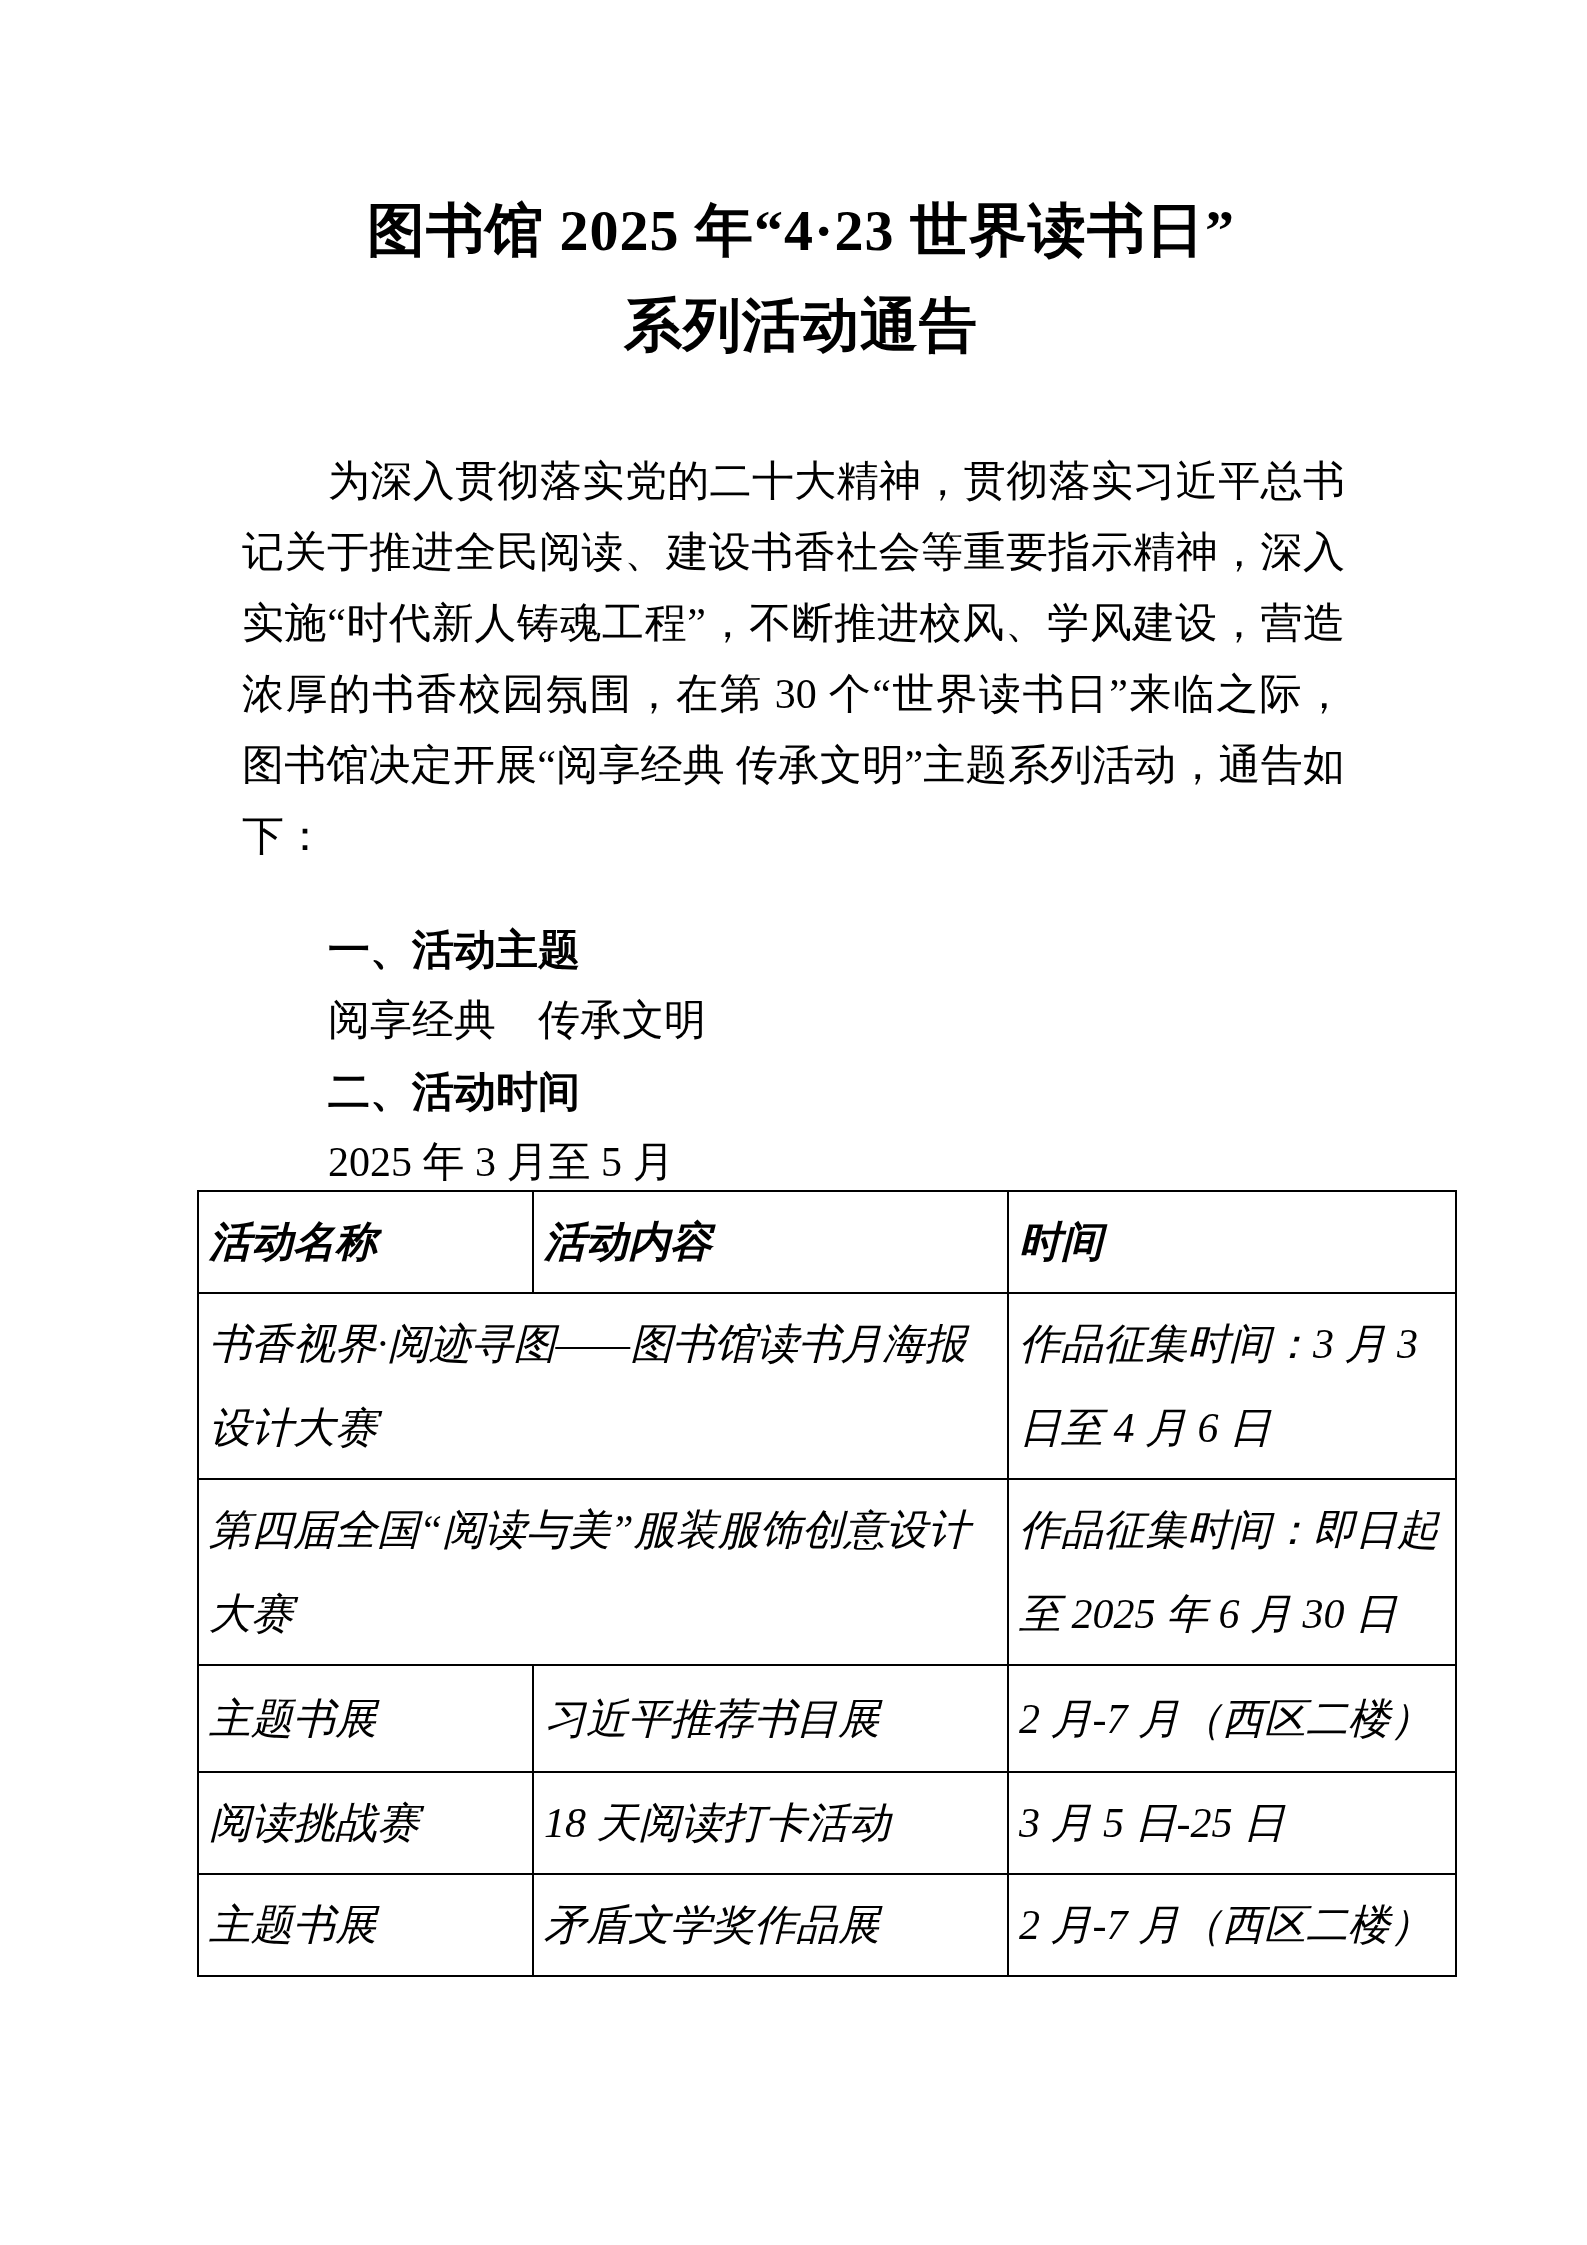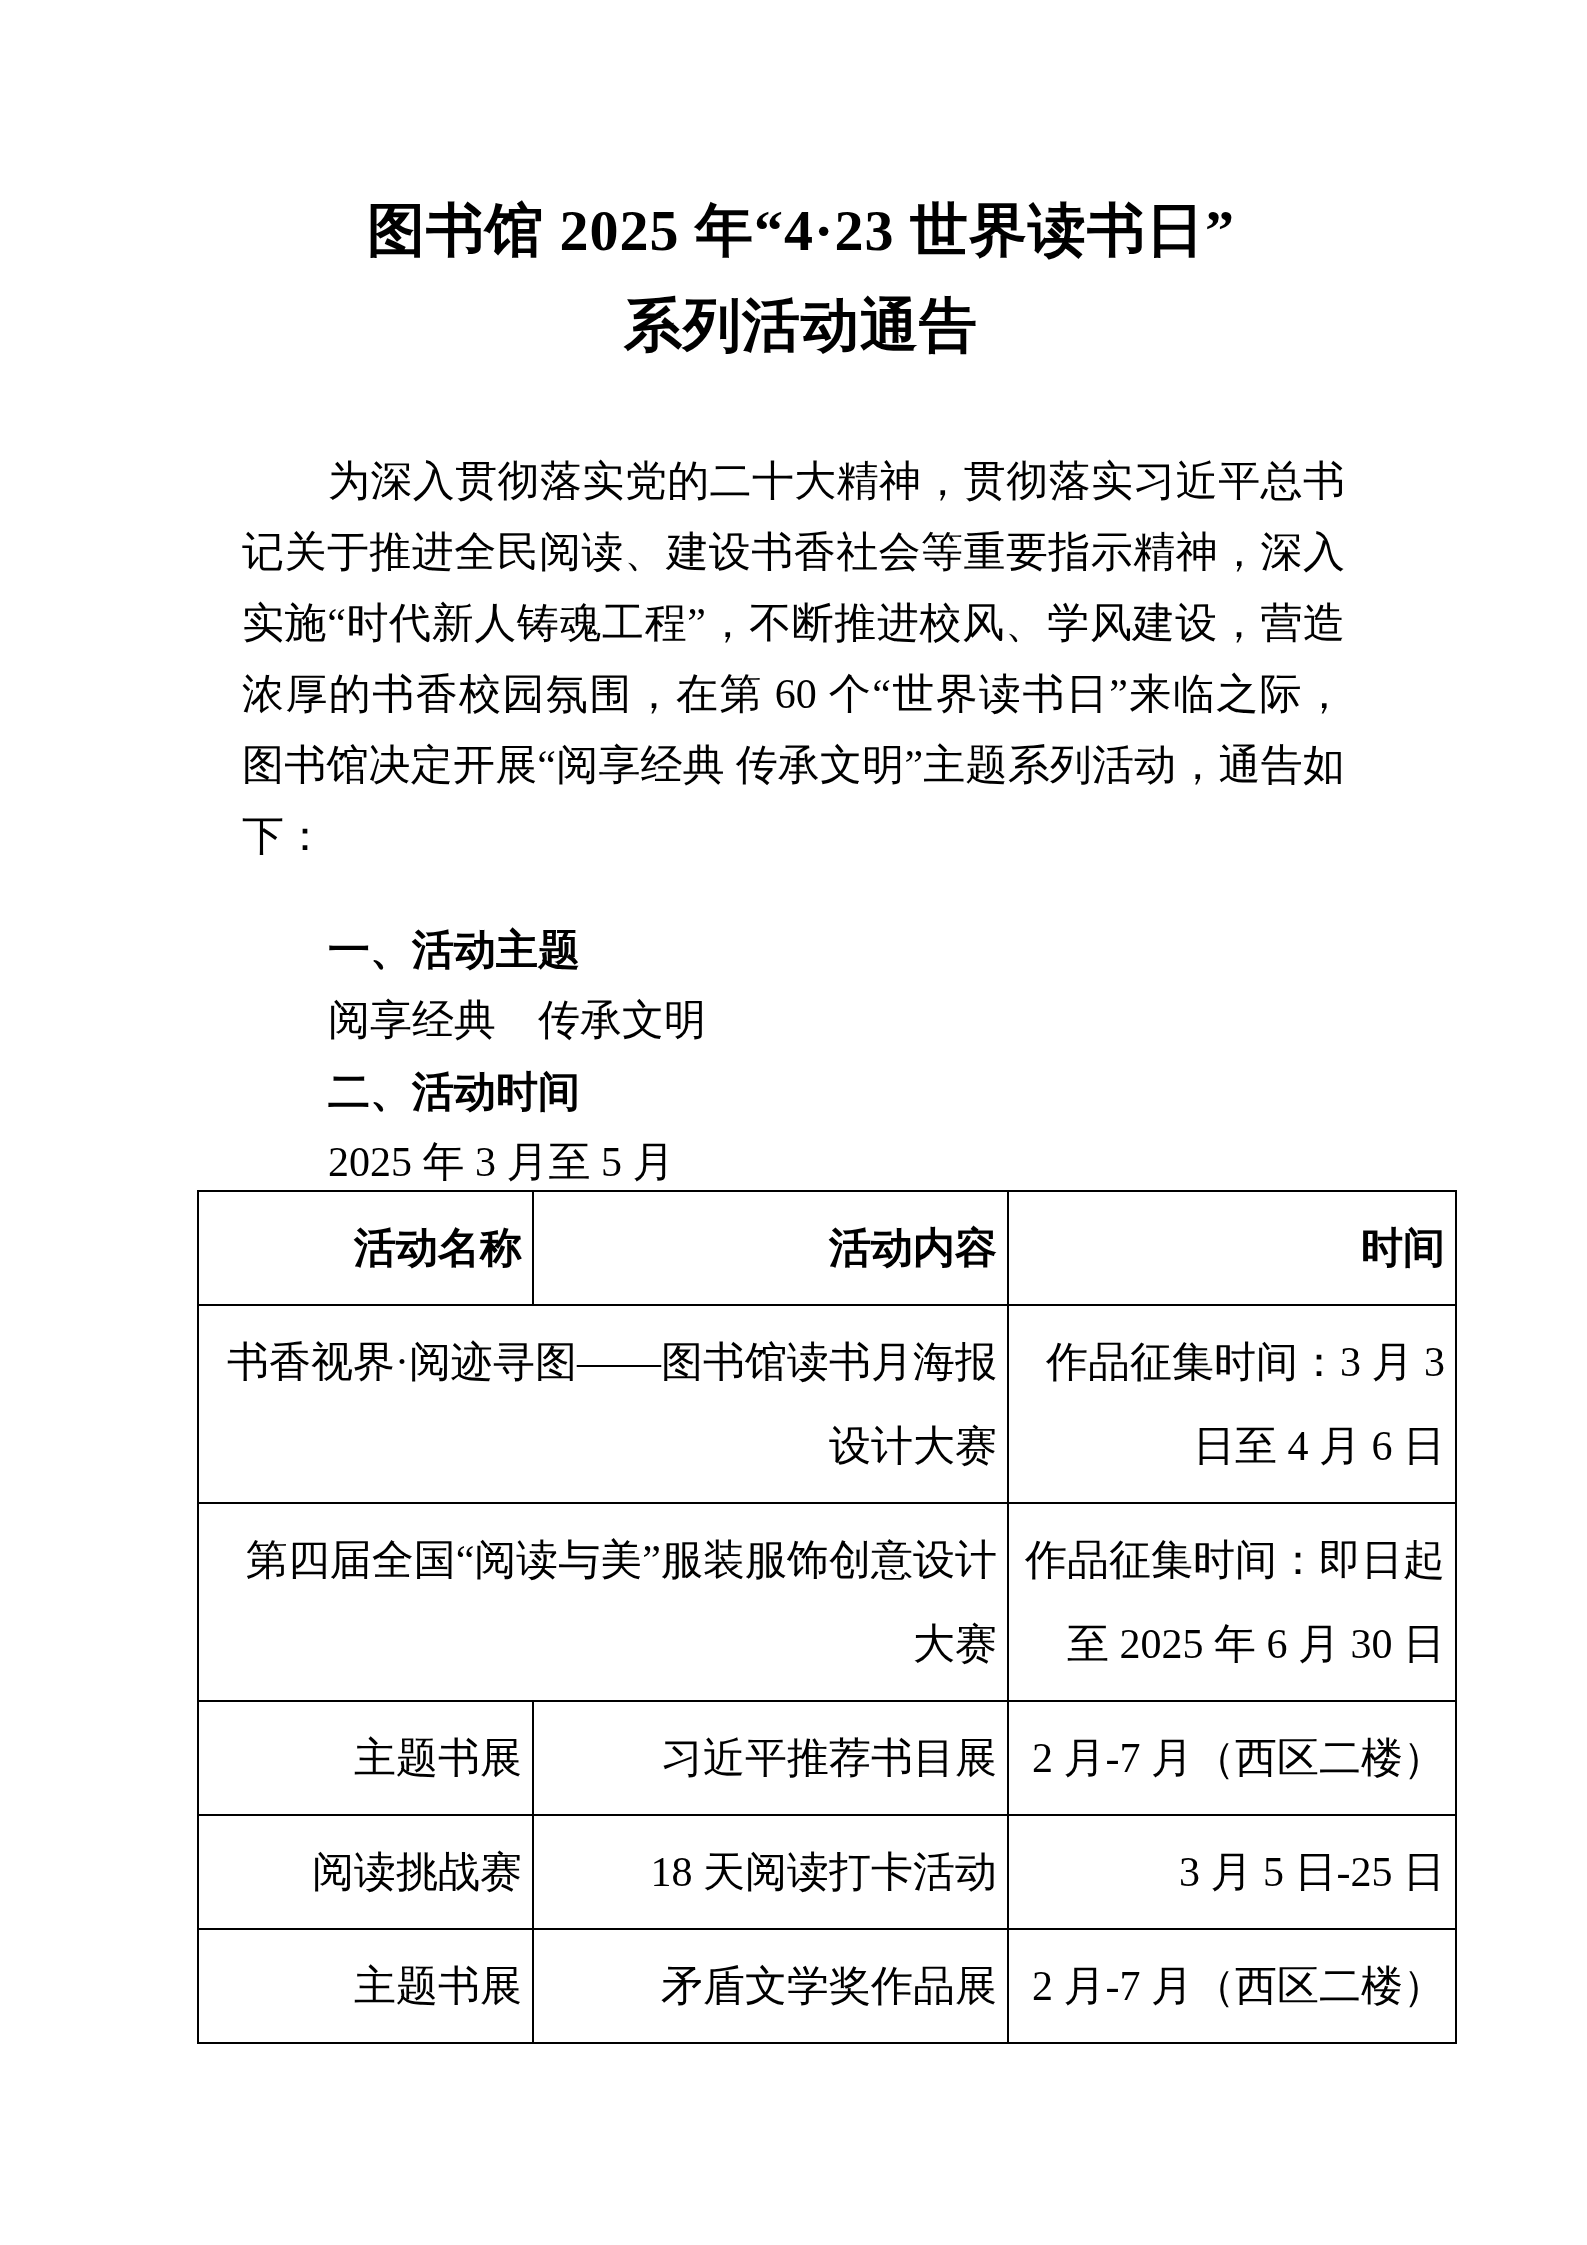--- a/index.html
+++ b/index.html
@@ -54,26 +54,27 @@
   }
   table.activities {
     margin-left: -45px;
     margin-top: -8px;
     border-collapse: collapse;
     table-layout: fixed;
     width: 1258px;
   }
   .activities th, .activities td {
     border: 2px solid #000000;
-    text-align: right;
+    text-align: left;
     vertical-align: middle;
     font-size: 42px;
     line-height: 84px;
-    padding: 14px 10px;
+    padding: 8px 10px;
     overflow: hidden;
+    font-style: italic;
   }
   .activities thead th {
     font-weight: 700;
     height: 94px;
   }
   .activities td { font-weight: 400; }
   tr.rh1 { height: 134px; }
   tr.rh2 { height: 173px; }
   tr.rh3 { height: 107px; }
   tr.rh4 { height: 84px; }
@@ -84,21 +85,21 @@
 
 <div class="page">
 
   <div class="doc-title">
     <div>图书馆 2025 年“4·23 世界读书日”</div>
     <div>系列活动通告</div>
   </div>
 
   <div class="content">
 
-    <p class="intro">为深入贯彻落实党的二十大精神，贯彻落实习近平总书记关于推进全民阅读、建设书香社会等重要指示精神，深入实施“时代新人铸魂工程”，不断推进校风、学风建设，营造浓厚的书香校园氛围，在第 60 个“世界读书日”来临之际，图书馆决定开展“阅享经典 传承文明”主题系列活动，通告如下：</p>
+    <p class="intro">为深入贯彻落实党的二十大精神，贯彻落实习近平总书记关于推进全民阅读、建设书香社会等重要指示精神，深入实施“时代新人铸魂工程”，不断推进校风、学风建设，营造浓厚的书香校园氛围，在第 30 个“世界读书日”来临之际，图书馆决定开展“阅享经典 传承文明”主题系列活动，通告如下：</p>
 
     <div class="sec-head">一、活动主题</div>
     <div class="sec-text">阅享经典　传承文明</div>
 
     <div class="sec-head">二、活动时间</div>
     <div class="sec-text">2025 年 3 月至 5 月</div>
 
 
     <table class="activities">
       <colgroup>

